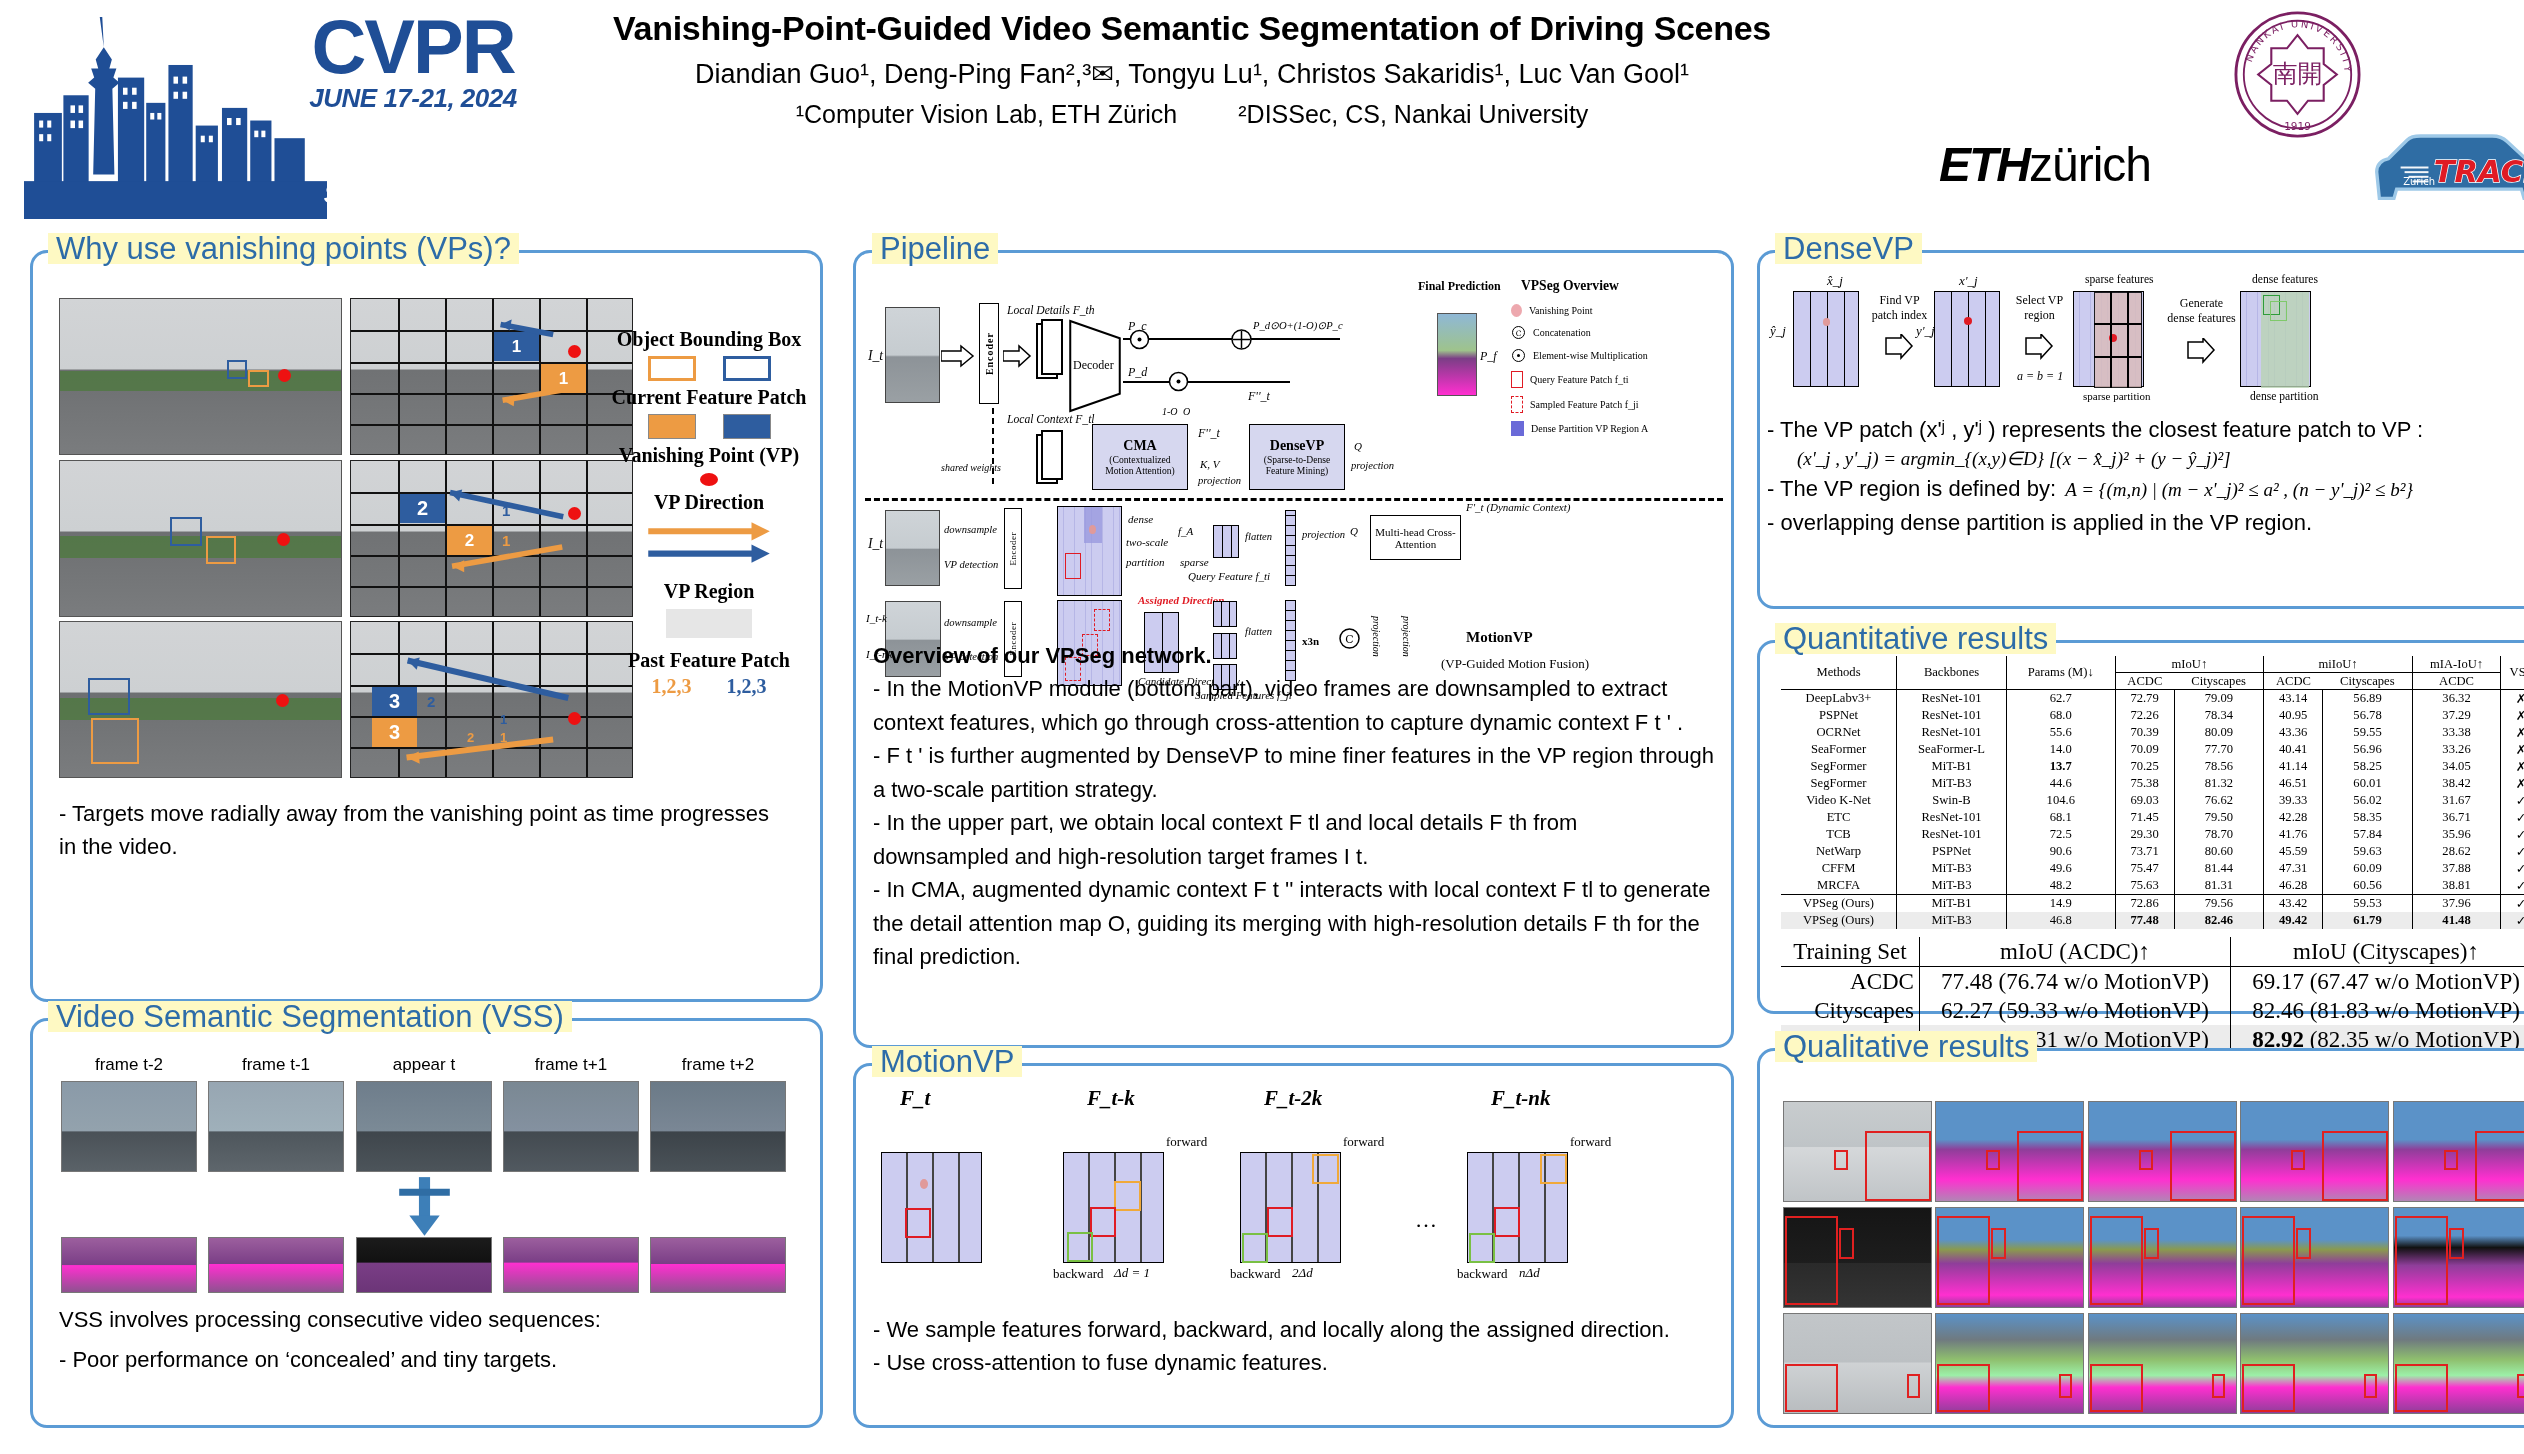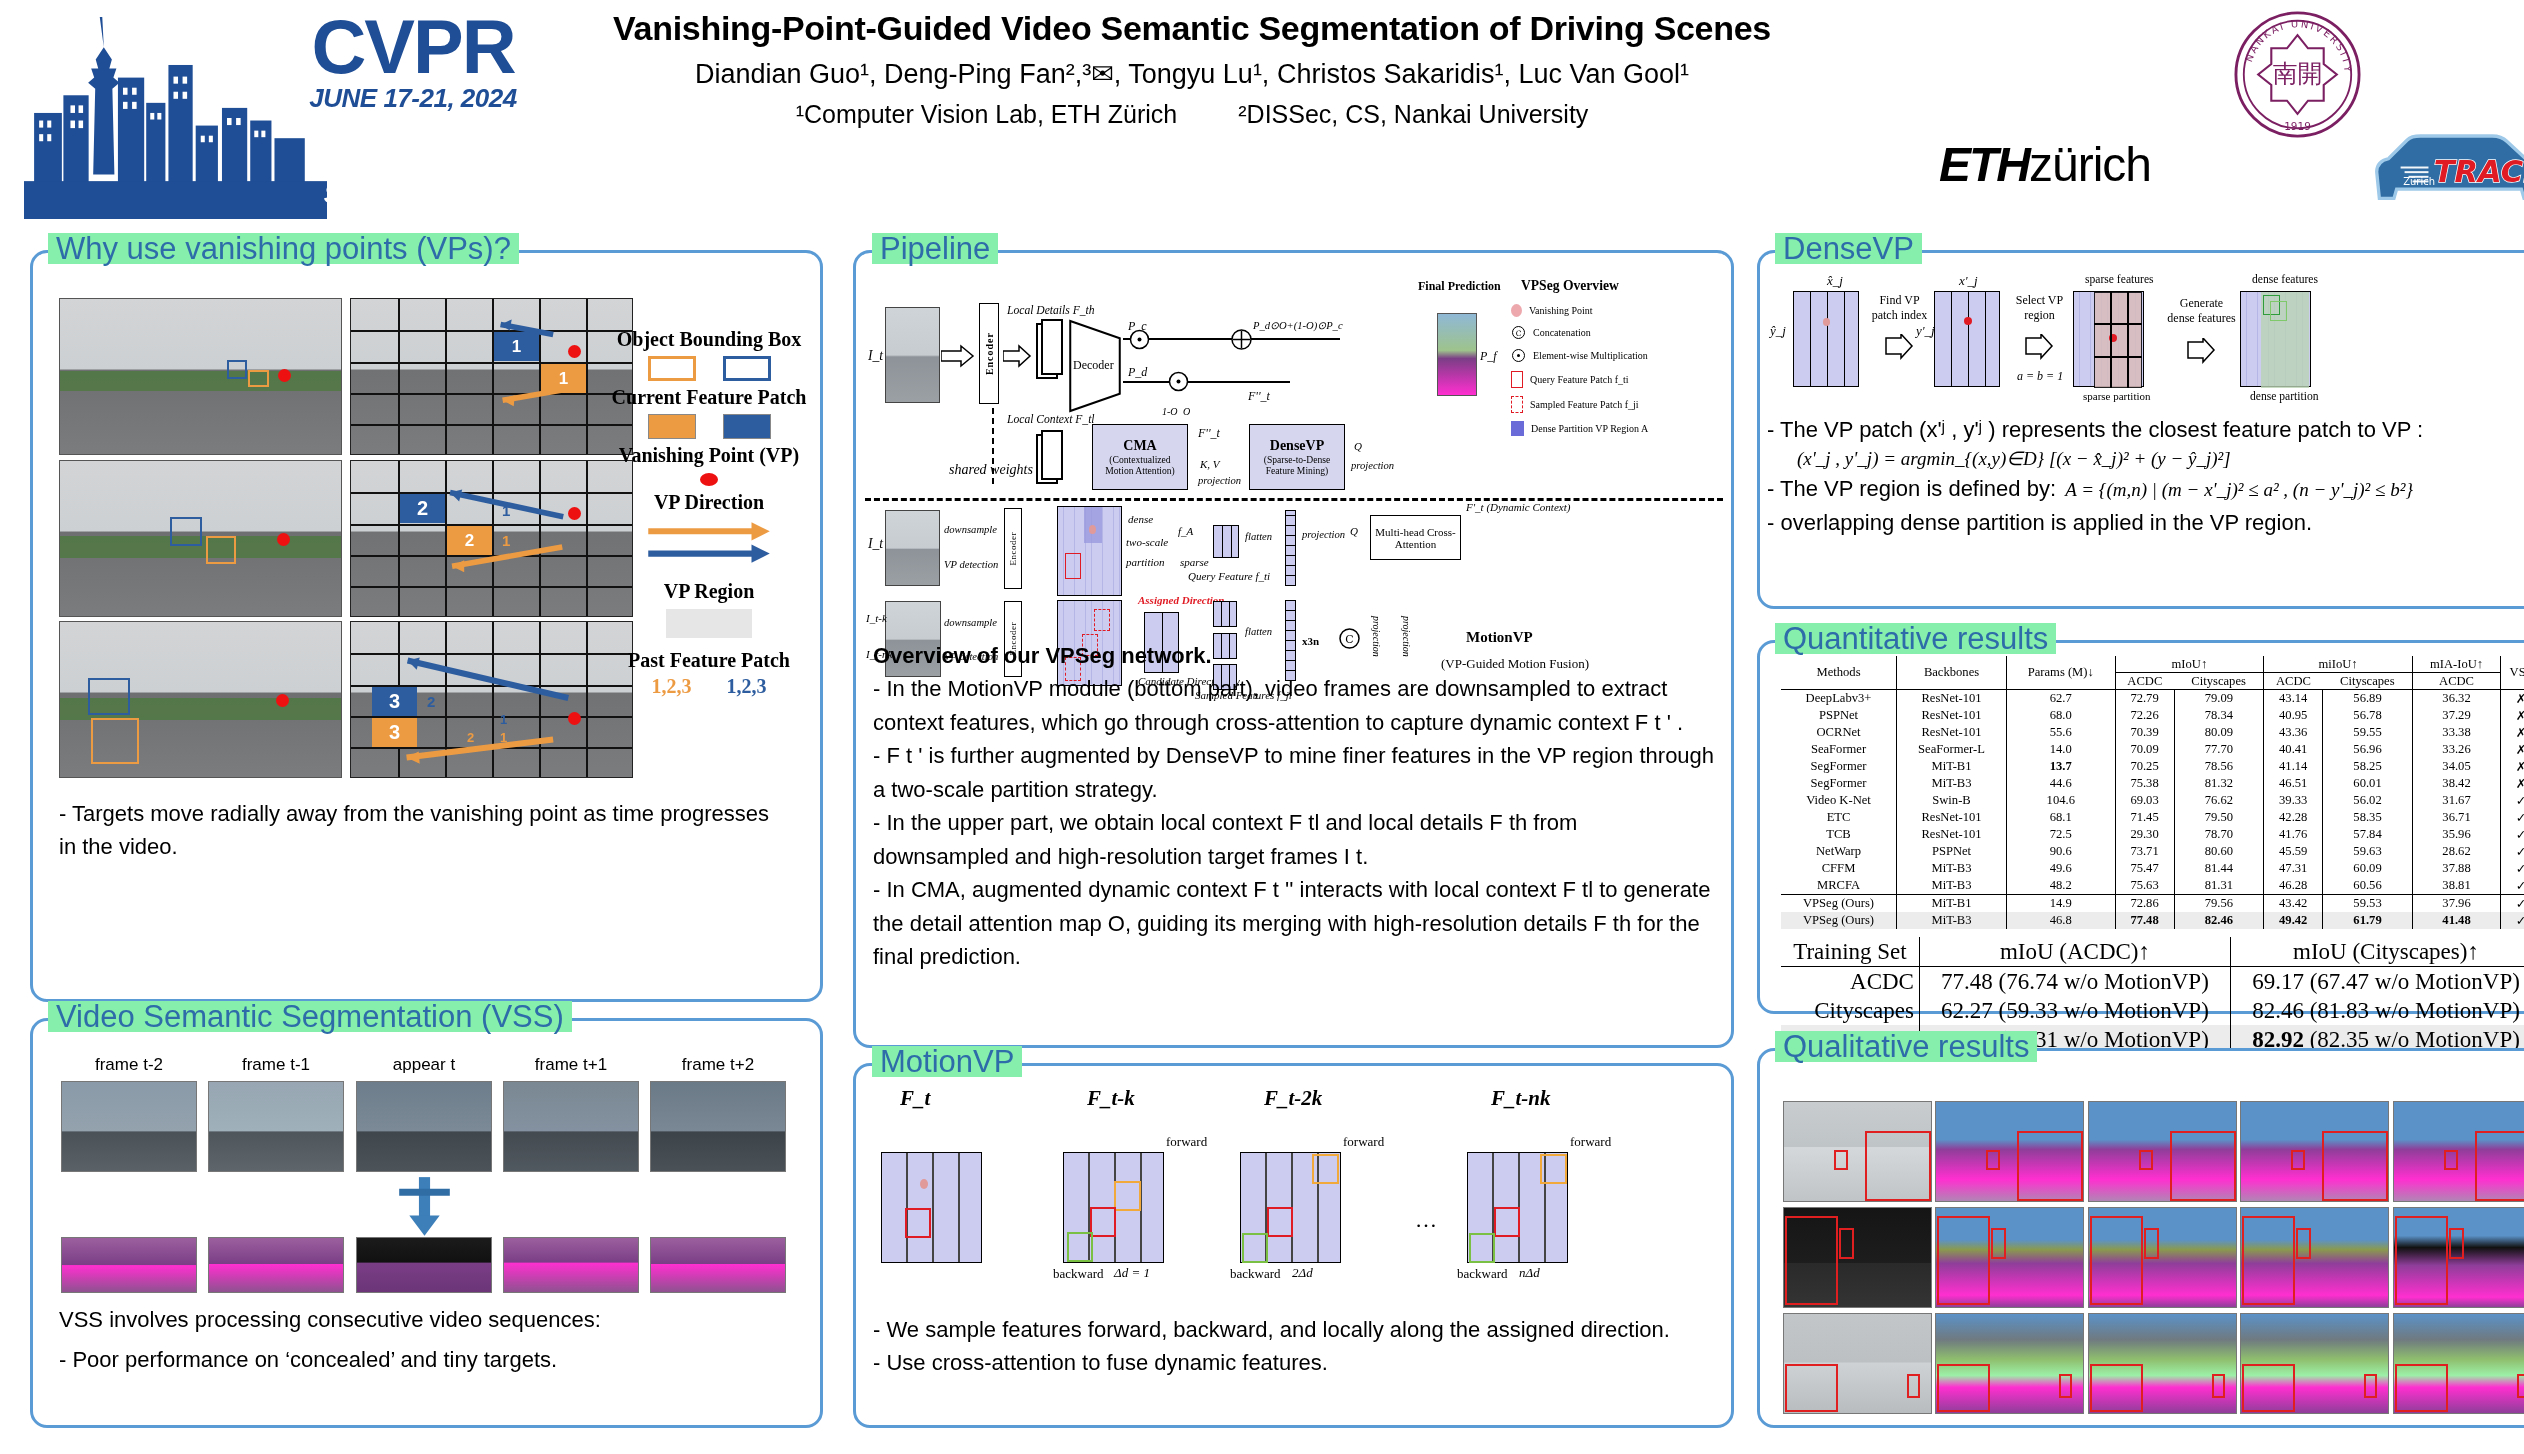--- a/index.html
+++ b/index.html
@@ -23,21 +23,21 @@
   #aff3 { margin-top:6px; font-family:"Liberation Sans", sans-serif; font-size:25px; color:#000; }
 
   #nankai-logo { position:absolute; left:2232px; top:9px; width:131px; height:131px; }
   #eth-logo { position:absolute; left:1939px; top:136px; width:353px; height:56px; display:flex; align-items:center; }
   #eth-abbr { font-family:"Liberation Sans", sans-serif; font-weight:bold; font-style:italic; font-size:48px; color:#000; letter-spacing:-2px; }
   #eth-city { font-family:"Liberation Sans", sans-serif; font-size:48px; color:#000; letter-spacing:-1px; }
   #trace-logo { position:absolute; left:2353px; top:132px; width:212px; height:73px; }
 
   
   .panel { position:absolute; border:3.5px solid #5b9bd5; border-radius:17px; background:#fff; }
-  .panel-title { position:absolute; background:#86efac; padding:0 8px; font-family:"Liberation Sans", sans-serif; font-size:31px; color:#2d6ca8; white-space:nowrap; line-height:1; }
+  .panel-title { position:absolute; background:#fef9c3; padding:0 8px; font-family:"Liberation Sans", sans-serif; font-size:31px; color:#2d6ca8; white-space:nowrap; line-height:1; }
 
   .body-text { font-family:"Liberation Sans", sans-serif; font-size:22px; color:#000; line-height:1.52; }
 
   
   #panel-why { left:30px; top:250px; width:793px; height:752px; }
   #why-title { left:48px; top:233px; }
   .road-img { position:absolute; border:1px solid #555; background:#b9bec2; overflow:hidden; }
   .grid-img { position:absolute; border:1.5px solid #222; background:#b9bec2; overflow:hidden; }
   .gl { position:absolute; background:#111; }
   .vpdot { position:absolute; width:13px; height:13px; border-radius:50%; background:#ee1111; }
@@ -444,21 +444,21 @@
         </div>
       <div style="display:flex;align-items:center;gap:7px;">
           <span style="width:13px;height:15px;background:#6a6ad8;display:inline-block"></span>
           <span>Dense Partition VP Region A</span>
         </div>
     </div>
 
     <div class="dlabel" style="left:142px;top:140px;font-size:11.6px;">Local Context F_tl</div>
     <div style="position:absolute;left:171px;top:161px;width:22px;height:50px;border:2px solid #000;background:#fff"></div>
     <div style="position:absolute;left:176px;top:157px;width:22px;height:50px;border:2px solid #000;background:#fff"></div>
-    <div class="dlabel" style="left:84px;top:189px;font-size:14px;">shared weights</div>
+    <div class="dlabel" style="left:76px;top:189px;font-size:10px;">shared weights</div>
     <div style="position:absolute;left:127px;top:135px;width:0;height:76px;border-left:2px dashed #000;"></div>
 
     <div class="dbox lav" style="left:227px;top:151px;width:96px;height:66px;">
       <div style="font-weight:bold;font-size:14px;">CMA</div>
       <div style="font-size:9.6px;padding:0 3px;">(Contextualized Motion Attention)</div>
     </div>
     <div class="dbox lav" style="left:384px;top:151px;width:96px;height:66px;">
       <div style="font-weight:bold;font-size:14px;">DenseVP</div>
       <div style="font-size:9.6px;padding:0 3px;">(Sparse-to-Dense Feature Mining)</div>
     </div>

